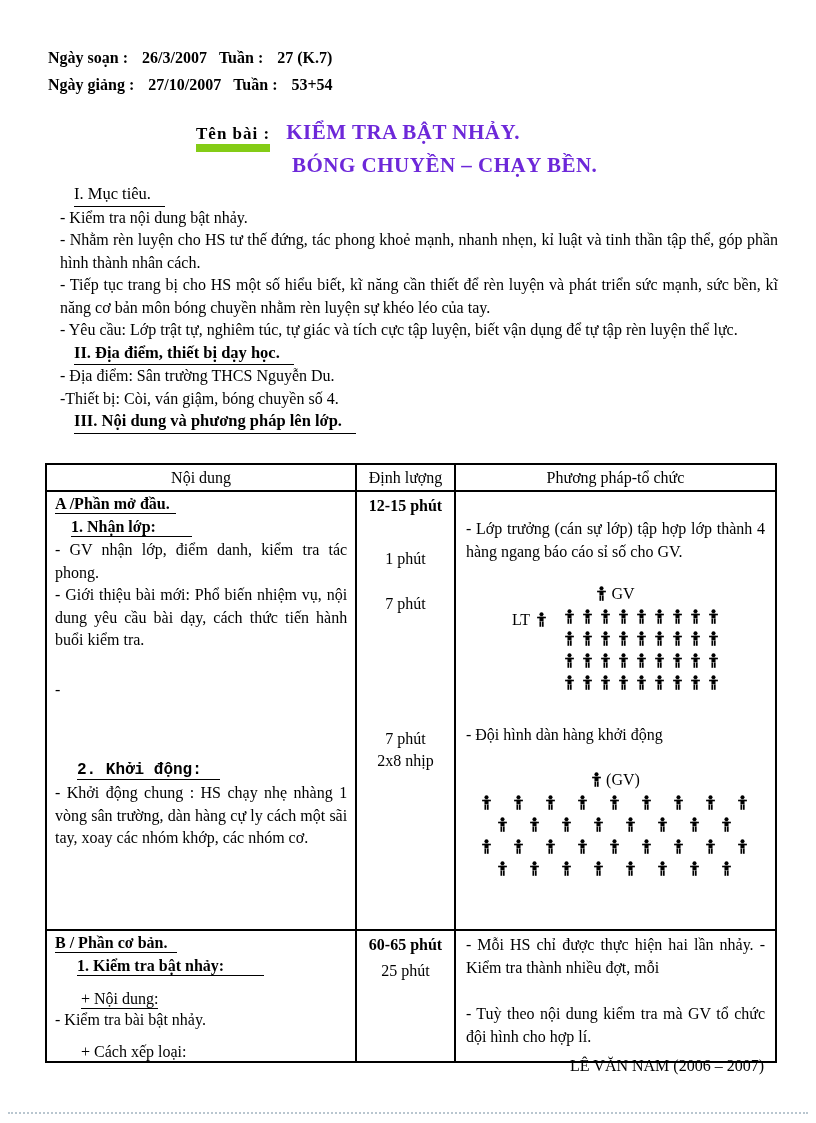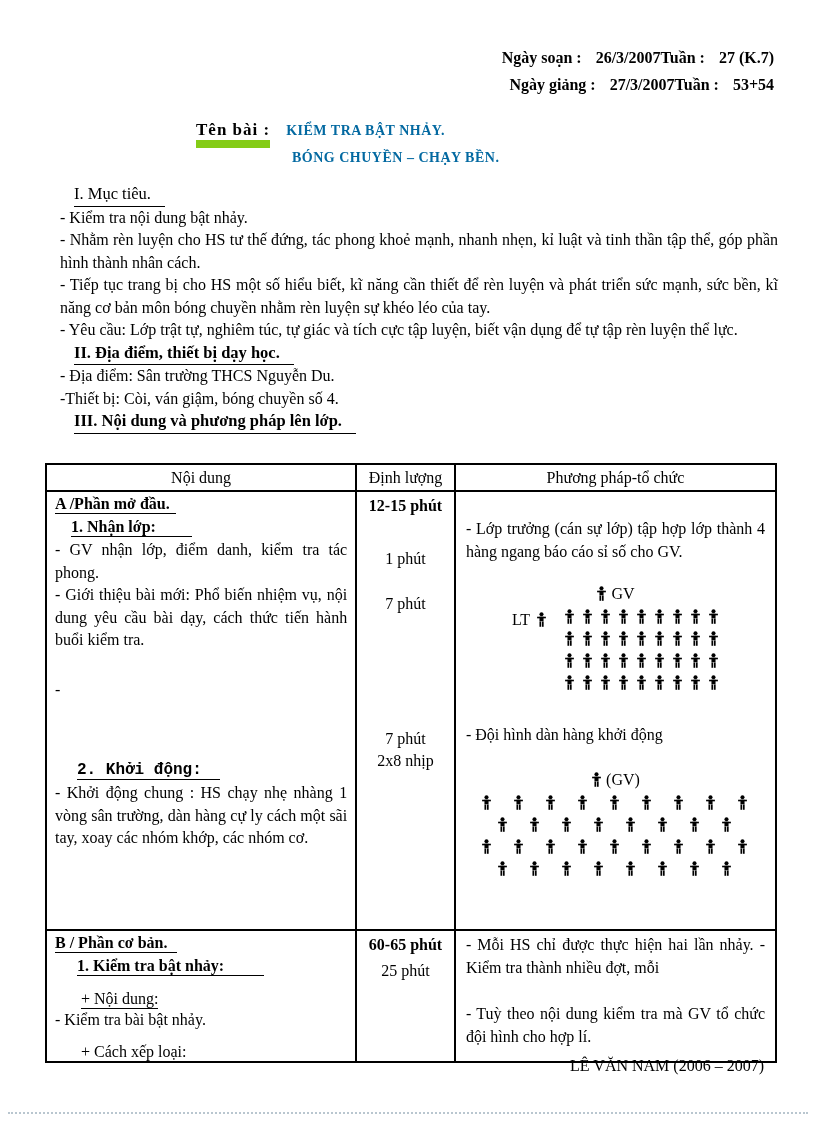--- a/index.html
+++ b/index.html
@@ -9,31 +9,31 @@
     width: 816px; height: 1123px;
     margin: 0 auto;
     background: #fff;
     font-family: "Liberation Serif", "DejaVu Serif", serif;
     color: #000;
     font-size: 16px;
     overflow: hidden;
   }
   
   .hdr { position: absolute; top: 44px; left: 48px; right: 42px; font-weight: bold; }
-  .hdr-row { display: flex; justify-content: flex-end; line-height: 27px; }
+  .hdr-row { display: flex; justify-content: flex-start; line-height: 27px; gap: 12px; }
   .hdr .lbl { display: inline-block; }
   .hdr .val { display: inline-block; margin-left: 10px; }
   
   .title-block { position: absolute; top: 120px; left: 196px; }
   .title-label {
     font-weight: bold; font-size: 17px;
     border-bottom: 8px solid #84cc16; padding-bottom: 1px;
     letter-spacing: 1px;
   }
-  .title-red { color: #0369a1; font-weight: bold; font-size: 14px; letter-spacing: .5px; }
+  .title-red { color: #6d28d9; font-weight: bold; font-size: 21px; letter-spacing: .5px; }
   .title-line1 .title-red { margin-left: 12px; }
   .title-line2 { margin-top: 8px; margin-left: 96px; }
   
   .sections { position: absolute; top: 183px; left: 60px; width: 718px; line-height: 22.5px; }
   .sec-h { display: inline-block; border-bottom: 1.5px solid #000; padding-right: 14px; margin-left: 14px; font-size: 16.5px; }
   .sec-h.bold { font-weight: bold; }
   .sections p { text-align: justify; }
   
   .doc-table { position: absolute; top: 463px; left: 45px; width: 732px; border: 2px solid #000; }
   .t-row { display: flex; }
@@ -78,21 +78,21 @@
         <span class="val">26/3/2007</span>
       </div>
       <div>
         <span class="lbl">Tuần :</span>
         <span class="val">27 (K.7)</span>
       </div>
     </div>
     <div class="hdr-row">
       <div>
         <span class="lbl">Ngày giảng :</span>
-        <span class="val">27/3/2007</span>
+        <span class="val">27/10/2007</span>
       </div>
       <div>
         <span class="lbl">Tuần :</span>
         <span class="val">53+54</span>
       </div>
     </div>
   </div>
 
   <div class="title-block">
     <div class="title-line1">

